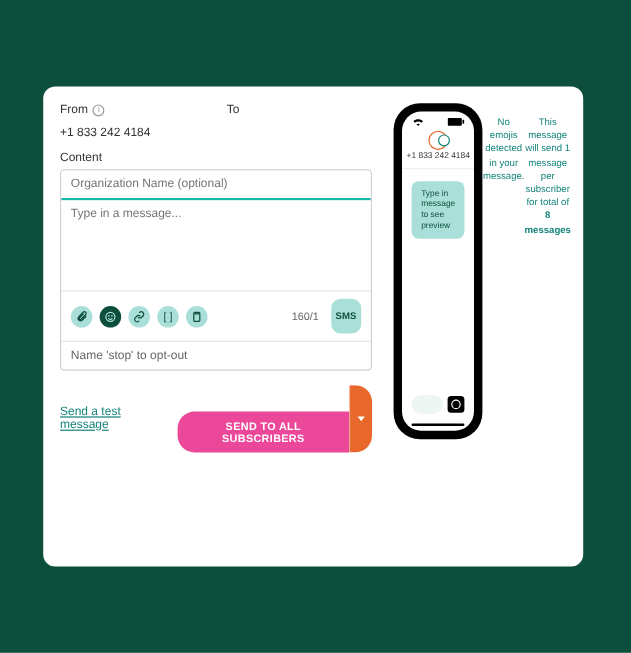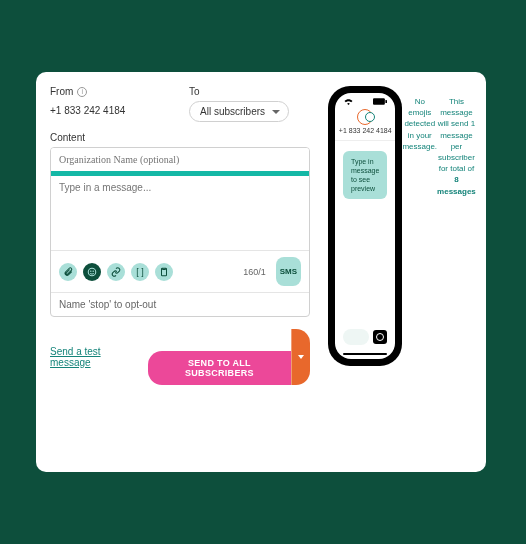--- a/index.html
+++ b/index.html
@@ -72,26 +72,25 @@
   }
   .content-box {
     border: 1px solid #d0d0d0;
     border-radius: 4px;
     overflow: hidden;
     margin-bottom: 12px;
   }
   .org-input {
     width: 100%;
     border: none;
-    border-bottom: 5px solid #14b8a6;
+    border-bottom: 2px solid #14b8a6;
     padding: 6px 8px;
     font-size: 10px;
     outline: none;
     color: #999;
-    font-family: Liberation Serif, serif;
   }
   .msg-input {
     width: 100%;
     border: none;
     padding: 6px 8px;
     font-size: 10px;
     height: 72px;
     outline: none;
     resize: none;
     color: #999;
@@ -293,23 +292,20 @@
     <div class="row">
       <div class="col">
         <div class="label">
           <span>From</span>
           <span class="info-icon">i</span>
         </div>
         <div class="from-val">+1 833 242 4184</div>
       </div>
       <div class="col">
         <div class="label">To</div>
-        <div class="select">
-          <span>All subscribers</span>
-        </div>
       </div>
     </div>
 
     <div class="label">Content</div>
 
     <div class="content-box">
       <input class="org-input" placeholder="Organization Name (optional)" style="">
       <textarea class="msg-input" placeholder="Type in a message..." style=""></textarea>
       <div class="toolbar">
         <span class="tool">

